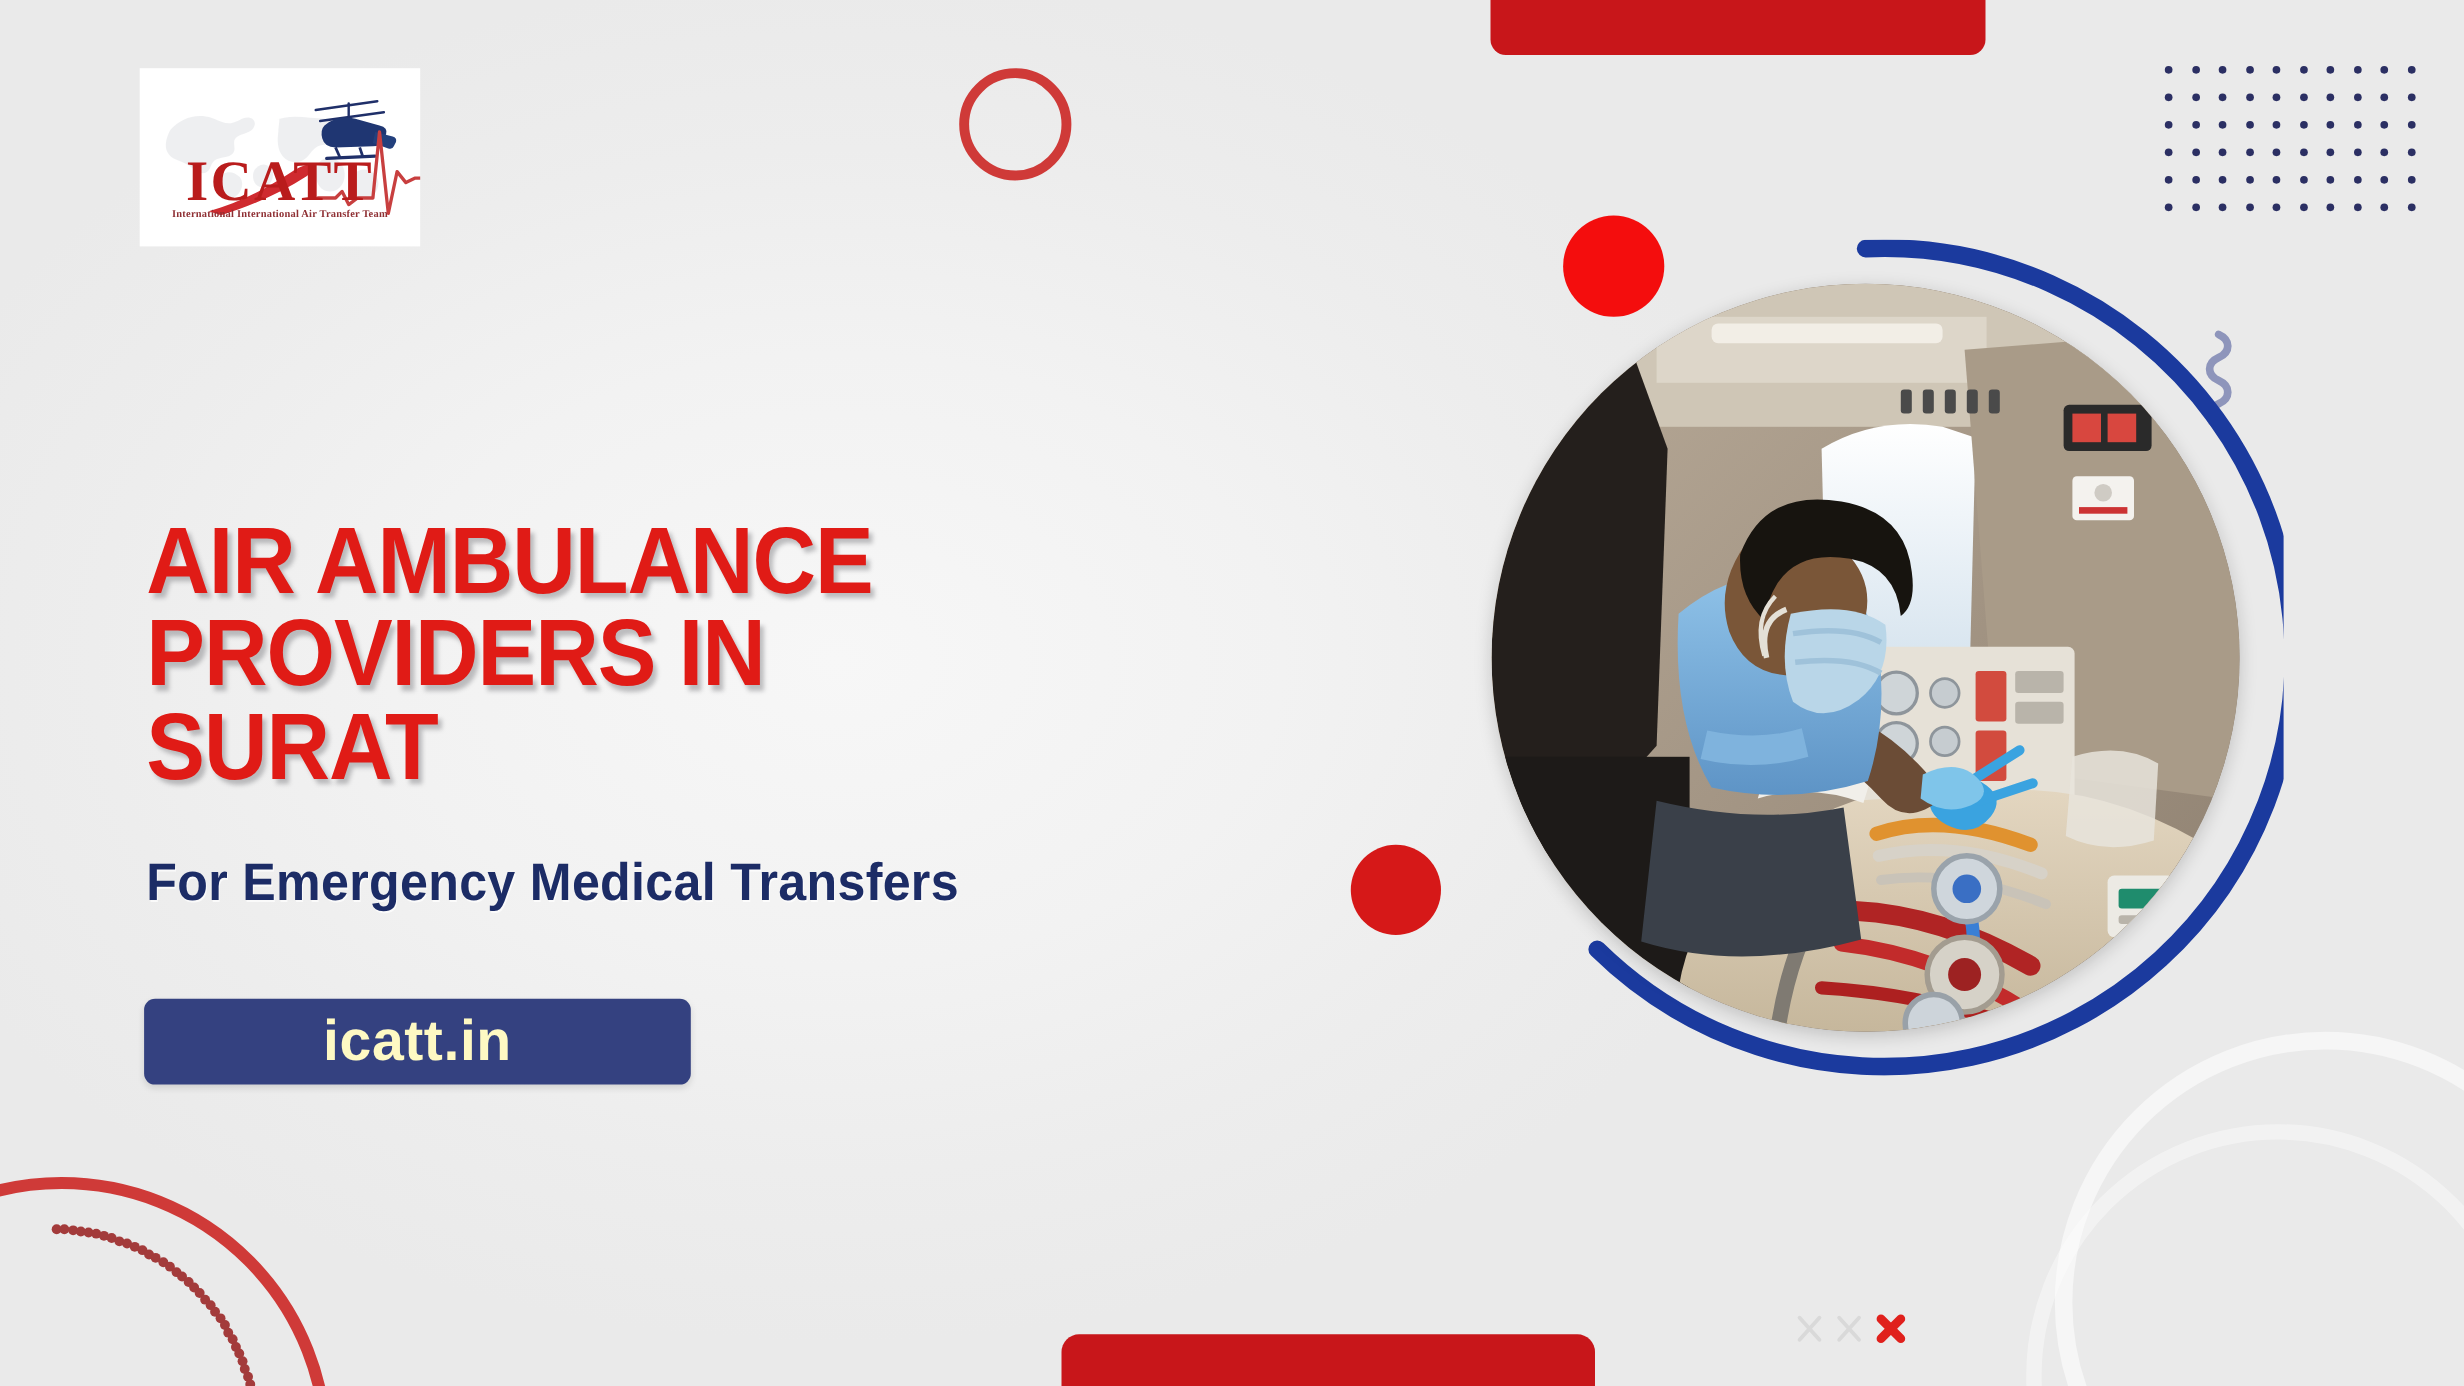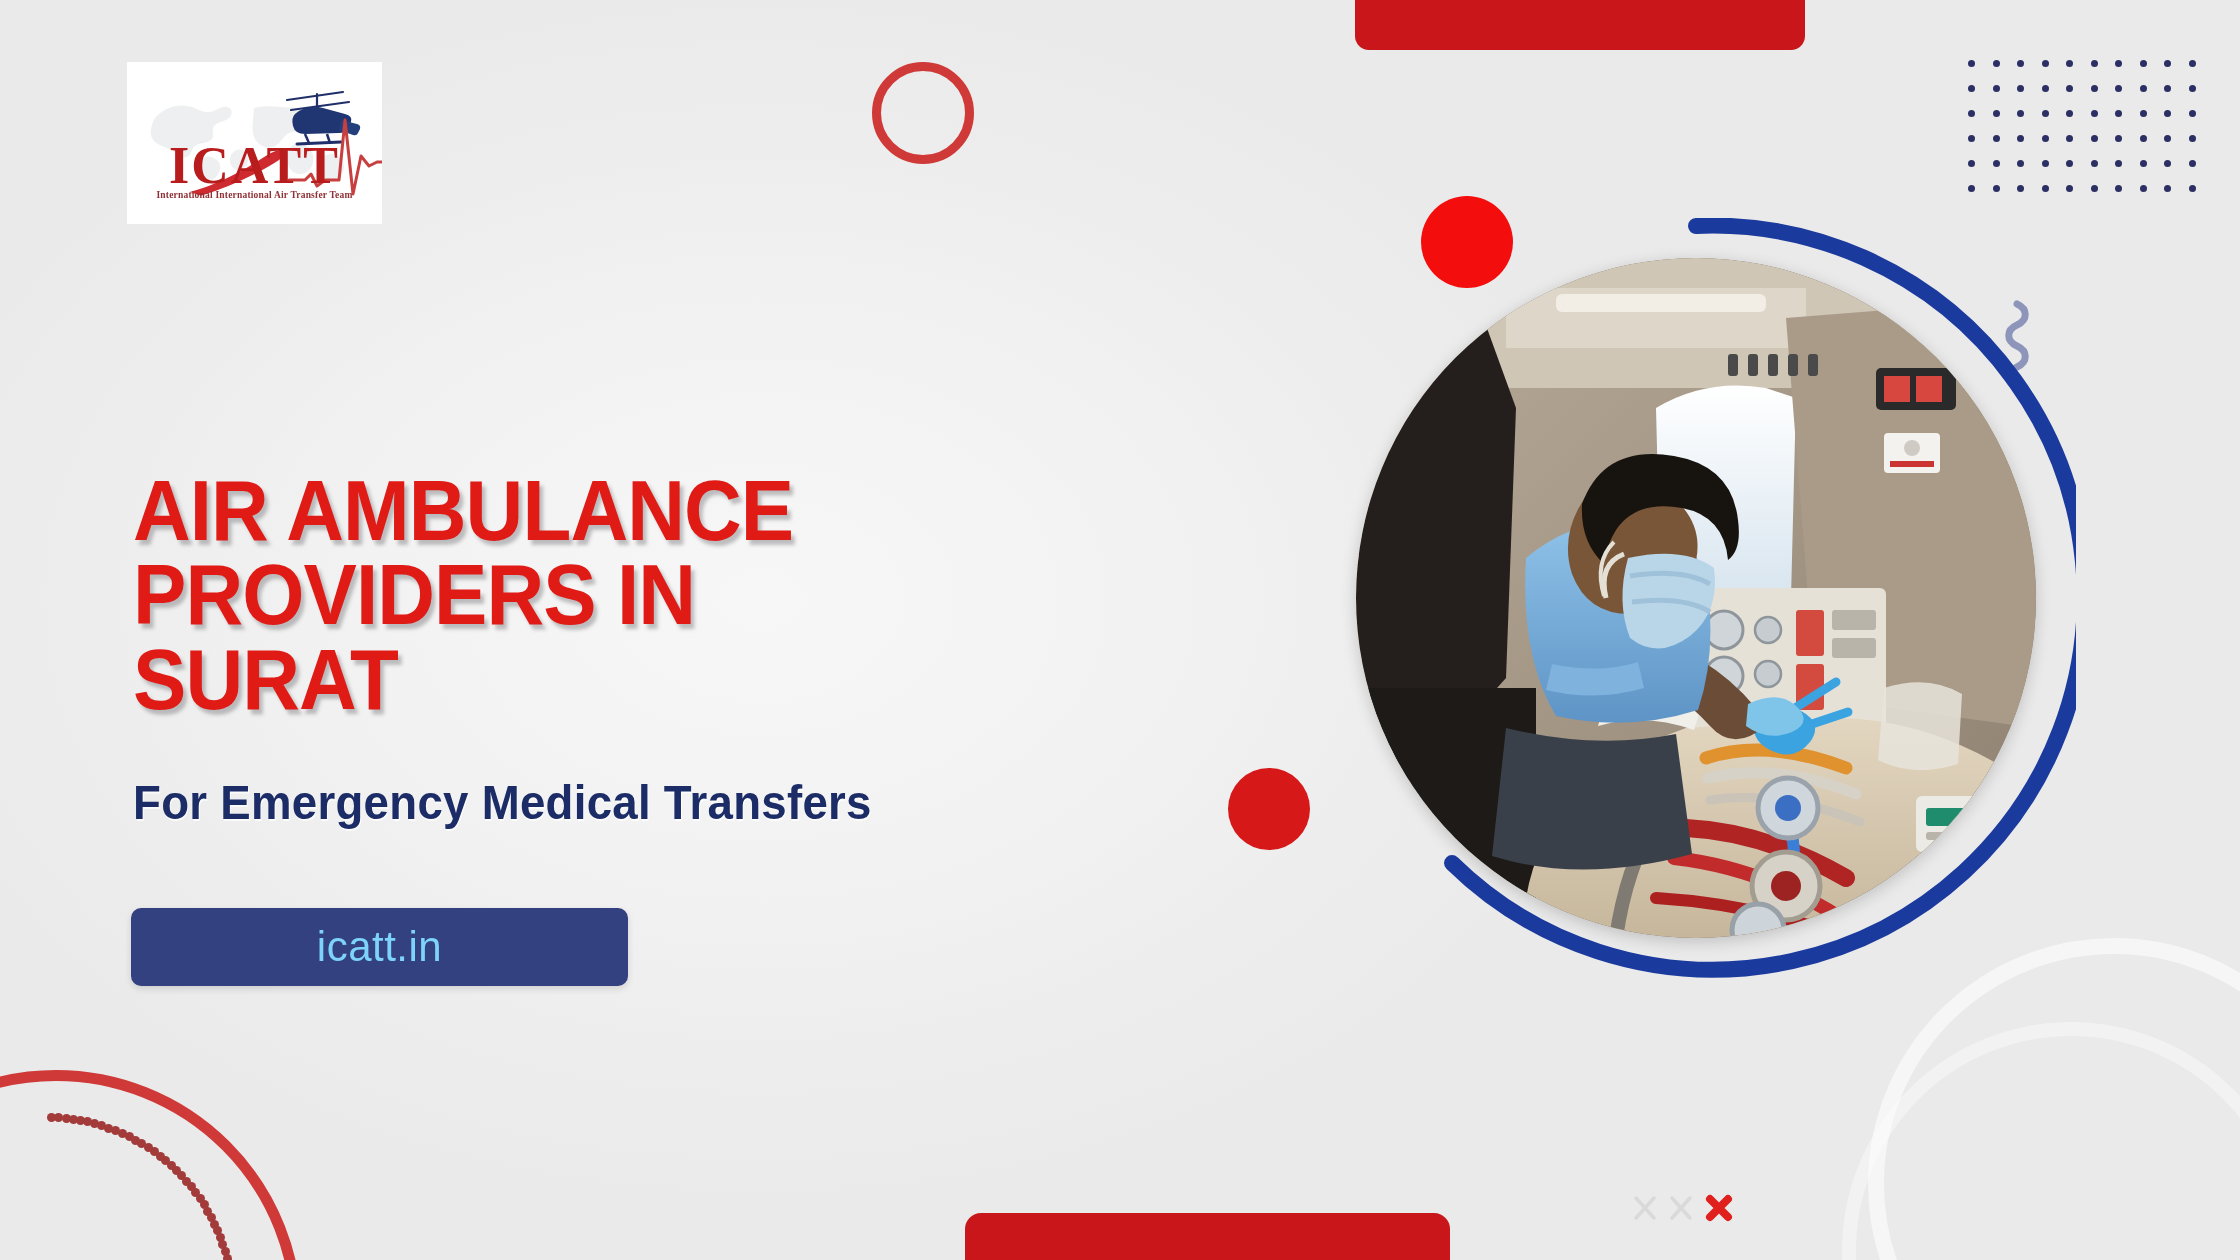--- a/index.html
+++ b/index.html
@@ -109,21 +109,21 @@
     letter-spacing:.3px;
     text-shadow:1px 2px 0 rgba(255,255,255,.7);
   }
   .cta{
     position:absolute;left:131px;top:908px;width:497px;height:78px;
     background:#344180;border-radius:10px;
     display:flex;align-items:center;justify-content:center;
     box-shadow:0 3px 7px rgba(0,0,0,.12);
   }
   .cta span{
-    color:#7dd3fc;font-size:42px;font-weight:400;letter-spacing:.5px;
+    color:#fef9c3;font-size:52px;font-weight:700;letter-spacing:.5px;
   }
 
   
   .photo-wrap{
     position:absolute;left:1316px;top:218px;width:760px;height:760px;
   }
   .photo-circle{
     position:absolute;left:40px;top:40px;width:680px;height:680px;
     border-radius:50%;overflow:hidden;
     background:#9a8d7e;

